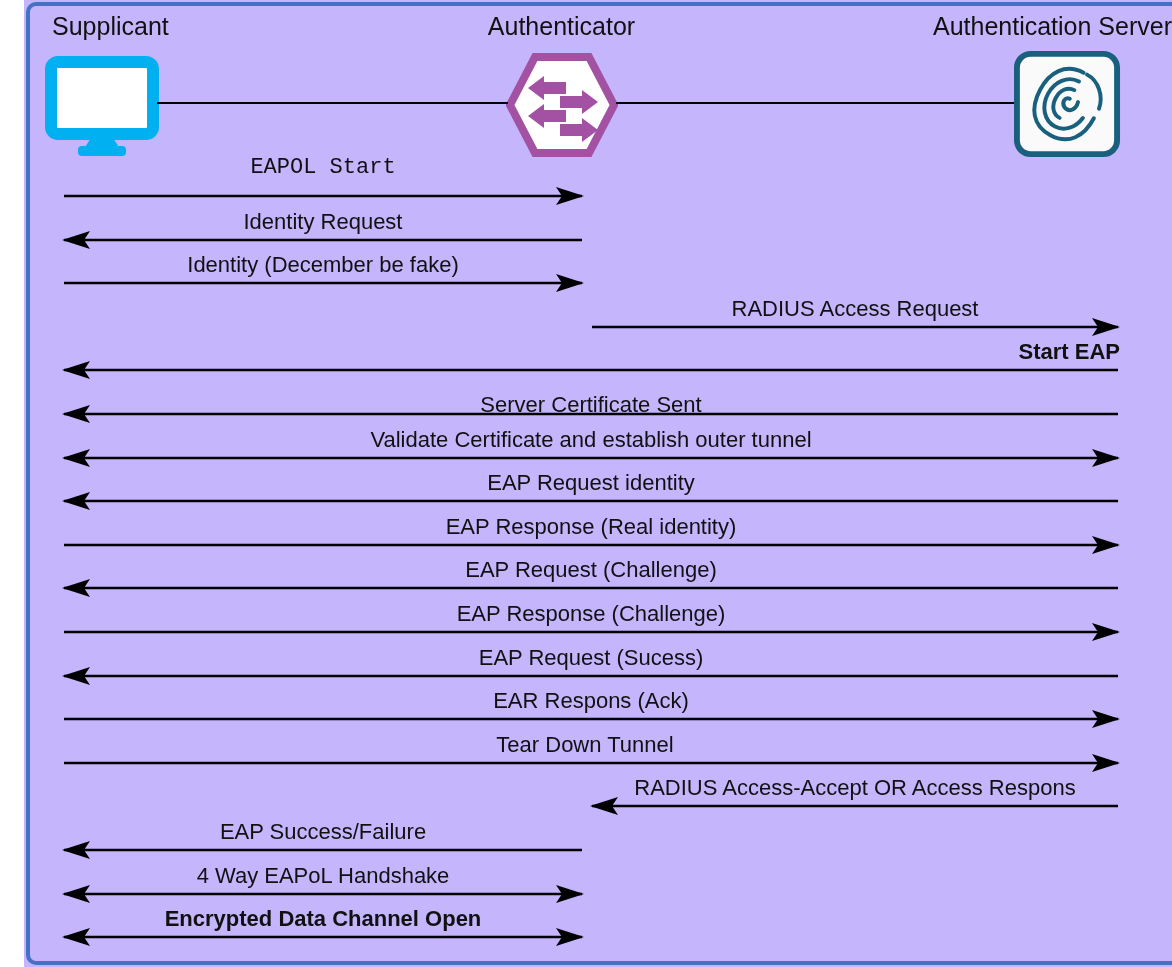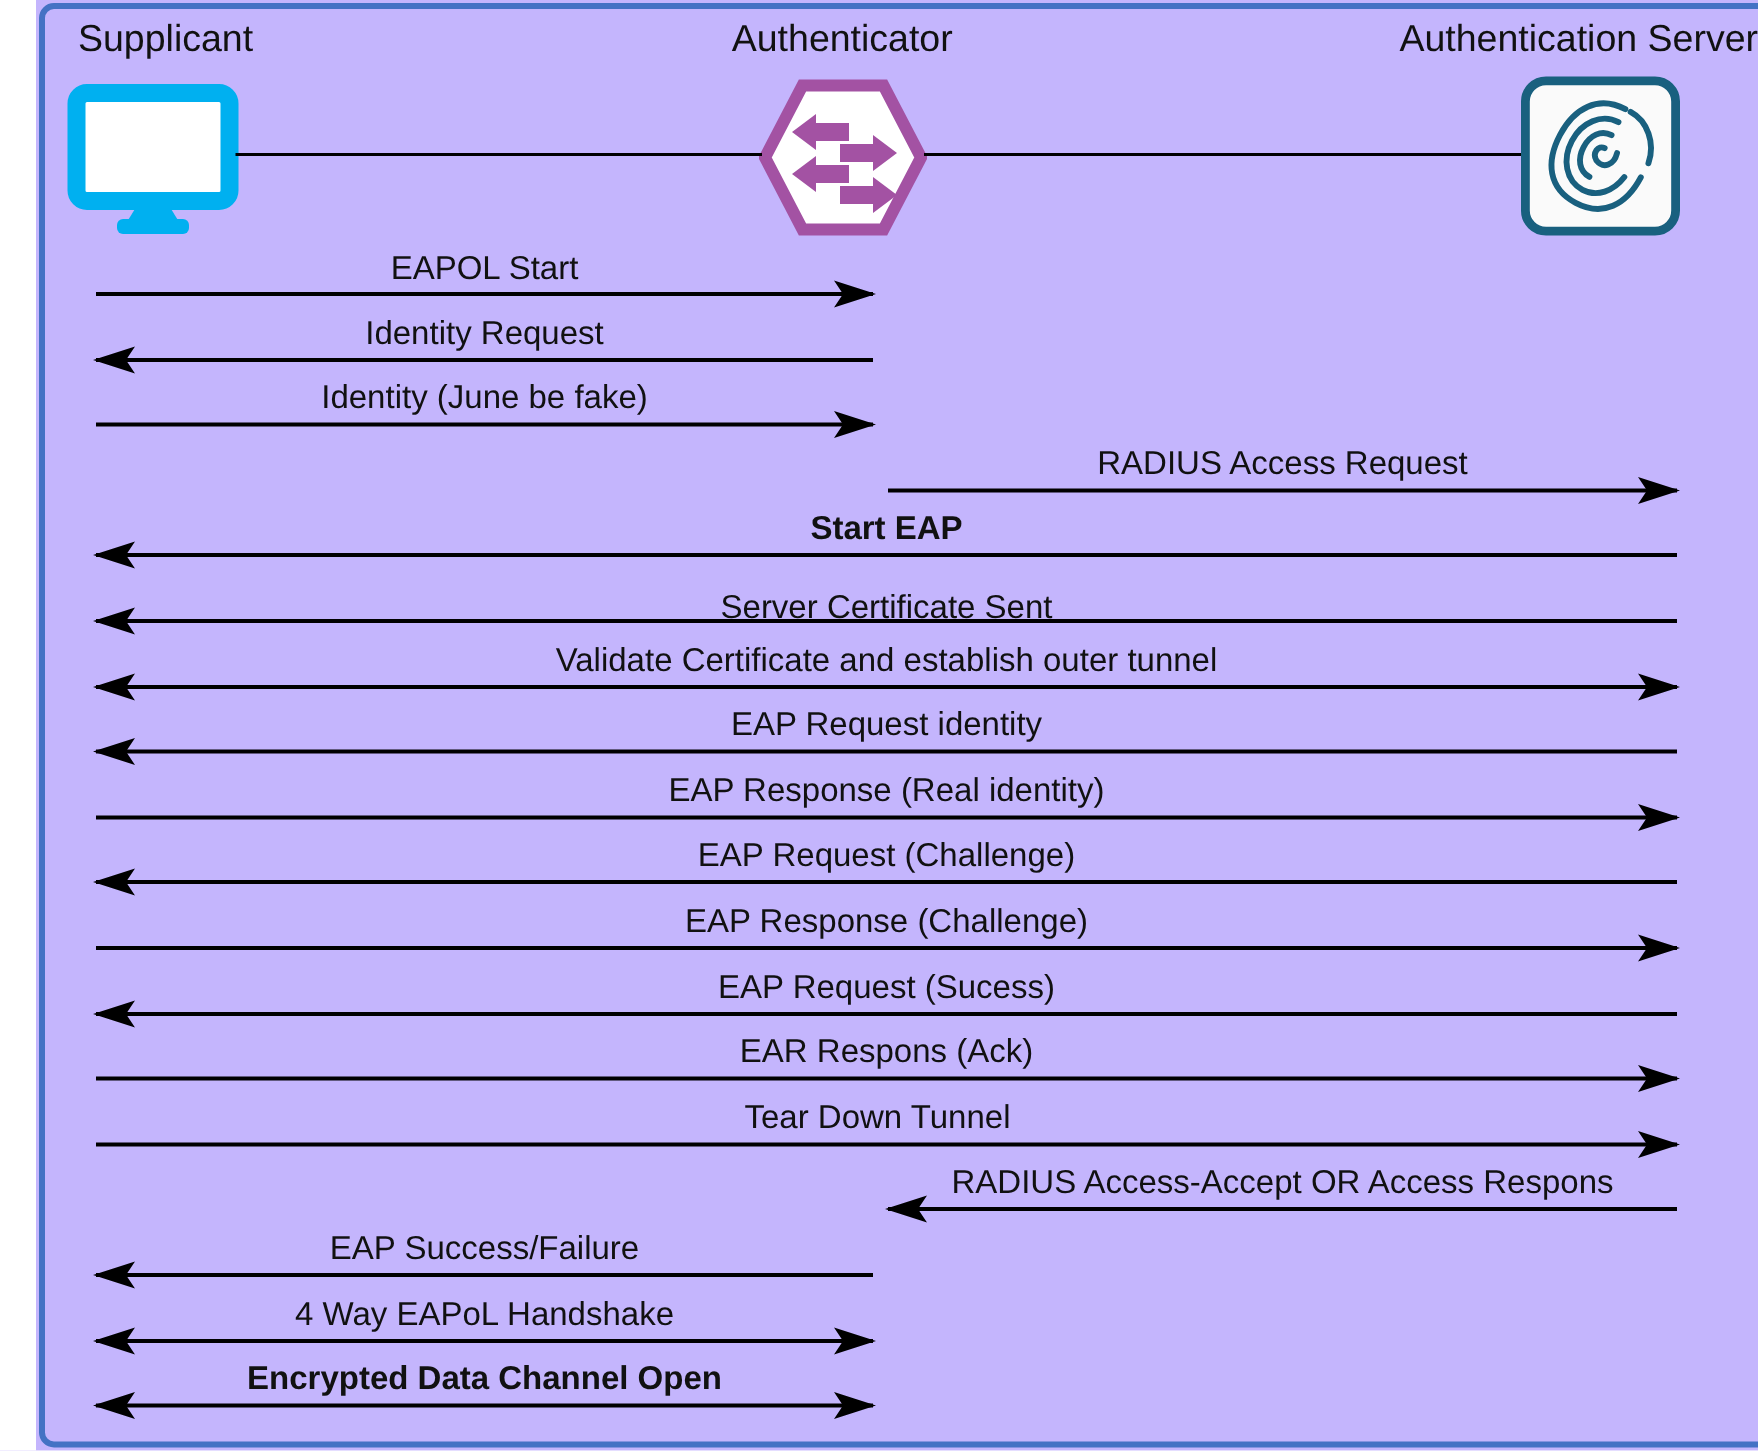--- a/index.html
+++ b/index.html
@@ -8,21 +8,21 @@
     font-family:"Liberation Sans","DejaVu Sans",sans-serif;color:#111;margin-left:24px;
   }
   .frame{position:absolute;inset:2px;border:4px solid #4472C4;border-radius:10px;pointer-events:none;}
   .actor-label{position:absolute;font-size:25px;color:#111;white-space:nowrap;}
   .icon{position:absolute;}
   .connector{position:absolute;height:2px;background:#000;}
   .msg-label{
     position:absolute;height:30px;line-height:30px;text-align:center;
     font-size:22px;color:#111;white-space:nowrap;
   }
-  .msg-label.bold{font-weight:bold;}
+  .msg-label.bold{font-weight:bold;text-align:right;}
   .msg-arrow{position:absolute;}
 </style>
 </head>
 <body>
 
 <div class="canvas">
   <div class="frame"></div>
 
   <div class="actor-label" style="left:28px;top:12px;">Supplicant</div>
   <div class="actor-label" style="left:400px;top:12px;width:275px;text-align:center;">Authenticator</div>
@@ -50,31 +50,31 @@
       <path d="M55 39 C47 39 42 46 42 55 C42 64 47 71 55 71"></path>
       <path d="M55 49 C50 49 49 56 54 59 C61 62 66 56 64 48"></path>
       <path d="M86 44 C84 30 72 19 59 19"></path>
     </g>
   </svg>
 
   <div class="connector" style="left:133px;top:102px;width:351px;"></div>
   <div class="connector" style="left:592px;top:102px;width:398px;"></div>
 
   <div id="messages">
-      <div class="msg-label" style="left: 38px; width: 522px; top: 164px;">EAPOL Start</div>
+      <div class="msg-label" style="left: 38px; width: 522px; top: 153px; font-family: Liberation Mono, monospace;">EAPOL Start</div>
       <svg class="msg-arrow" width="526" height="26" style="left: 36px; top: 183px;">
         <line x1="4" y1="13" x2="522" y2="13" stroke="#000000" stroke-width="2.6"></line>
         <polygon points="524,13 496,4 502,13 496,22" fill="#000000"></polygon>
       </svg>
       <div class="msg-label" style="left: 38px; width: 522px; top: 207px;">Identity Request</div>
       <svg class="msg-arrow" width="526" height="26" style="left: 36px; top: 227px;">
         <line x1="4" y1="13" x2="522" y2="13" stroke="#000000" stroke-width="2.6"></line>
         <polygon points="2,13 30,4 24,13 30,22" fill="#000000"></polygon>
       </svg>
-      <div class="msg-label" style="left: 38px; width: 522px; top: 250px;">Identity (June be fake)</div>
+      <div class="msg-label" style="left: 38px; width: 522px; top: 250px;">Identity (December be fake)</div>
       <svg class="msg-arrow" width="526" height="26" style="left: 36px; top: 270px;">
         <line x1="4" y1="13" x2="522" y2="13" stroke="#000000" stroke-width="2.6"></line>
         <polygon points="524,13 496,4 502,13 496,22" fill="#000000"></polygon>
       </svg>
       <div class="msg-label" style="left: 566px; width: 530px; top: 294px;">RADIUS Access Request</div>
       <svg class="msg-arrow" width="534" height="26" style="left: 564px; top: 314px;">
         <line x1="4" y1="13" x2="530" y2="13" stroke="#000000" stroke-width="2.6"></line>
         <polygon points="532,13 504,4 510,13 504,22" fill="#000000"></polygon>
       </svg>
       <div class="msg-label bold" style="left: 38px; width: 1058px; top: 337px;">Start EAP</div>

